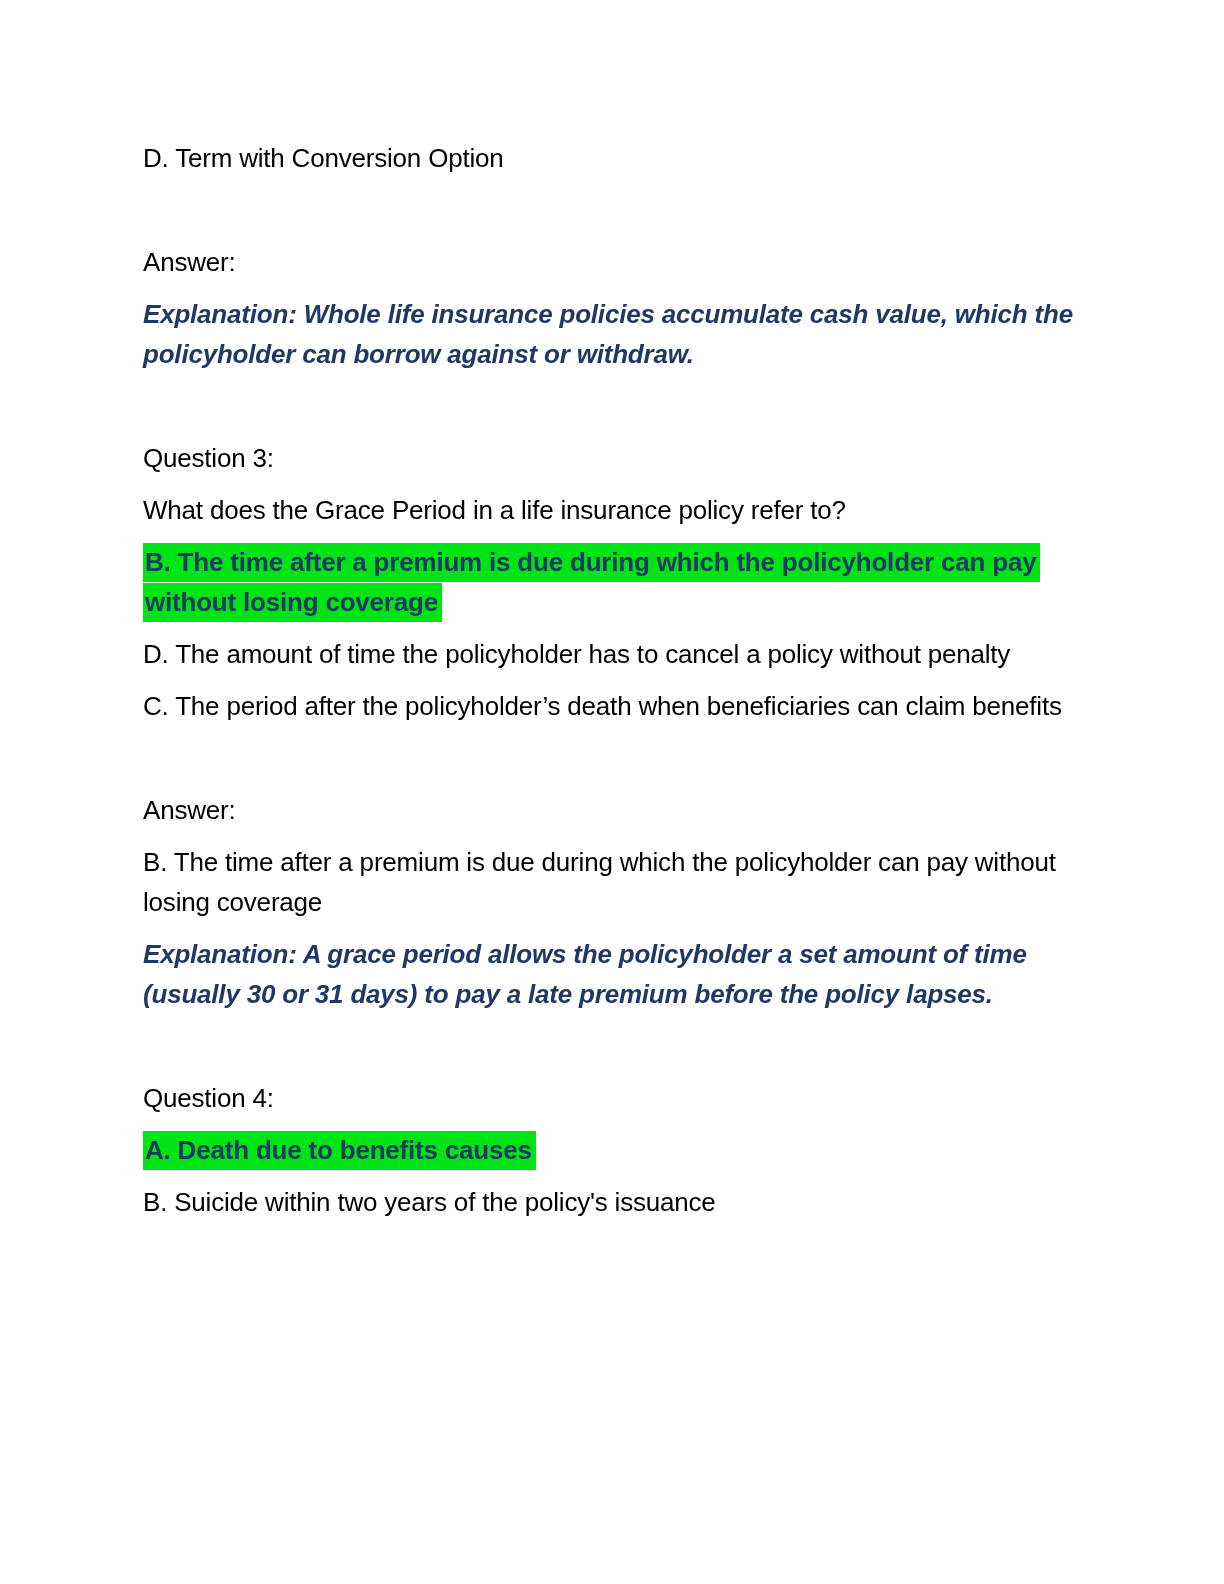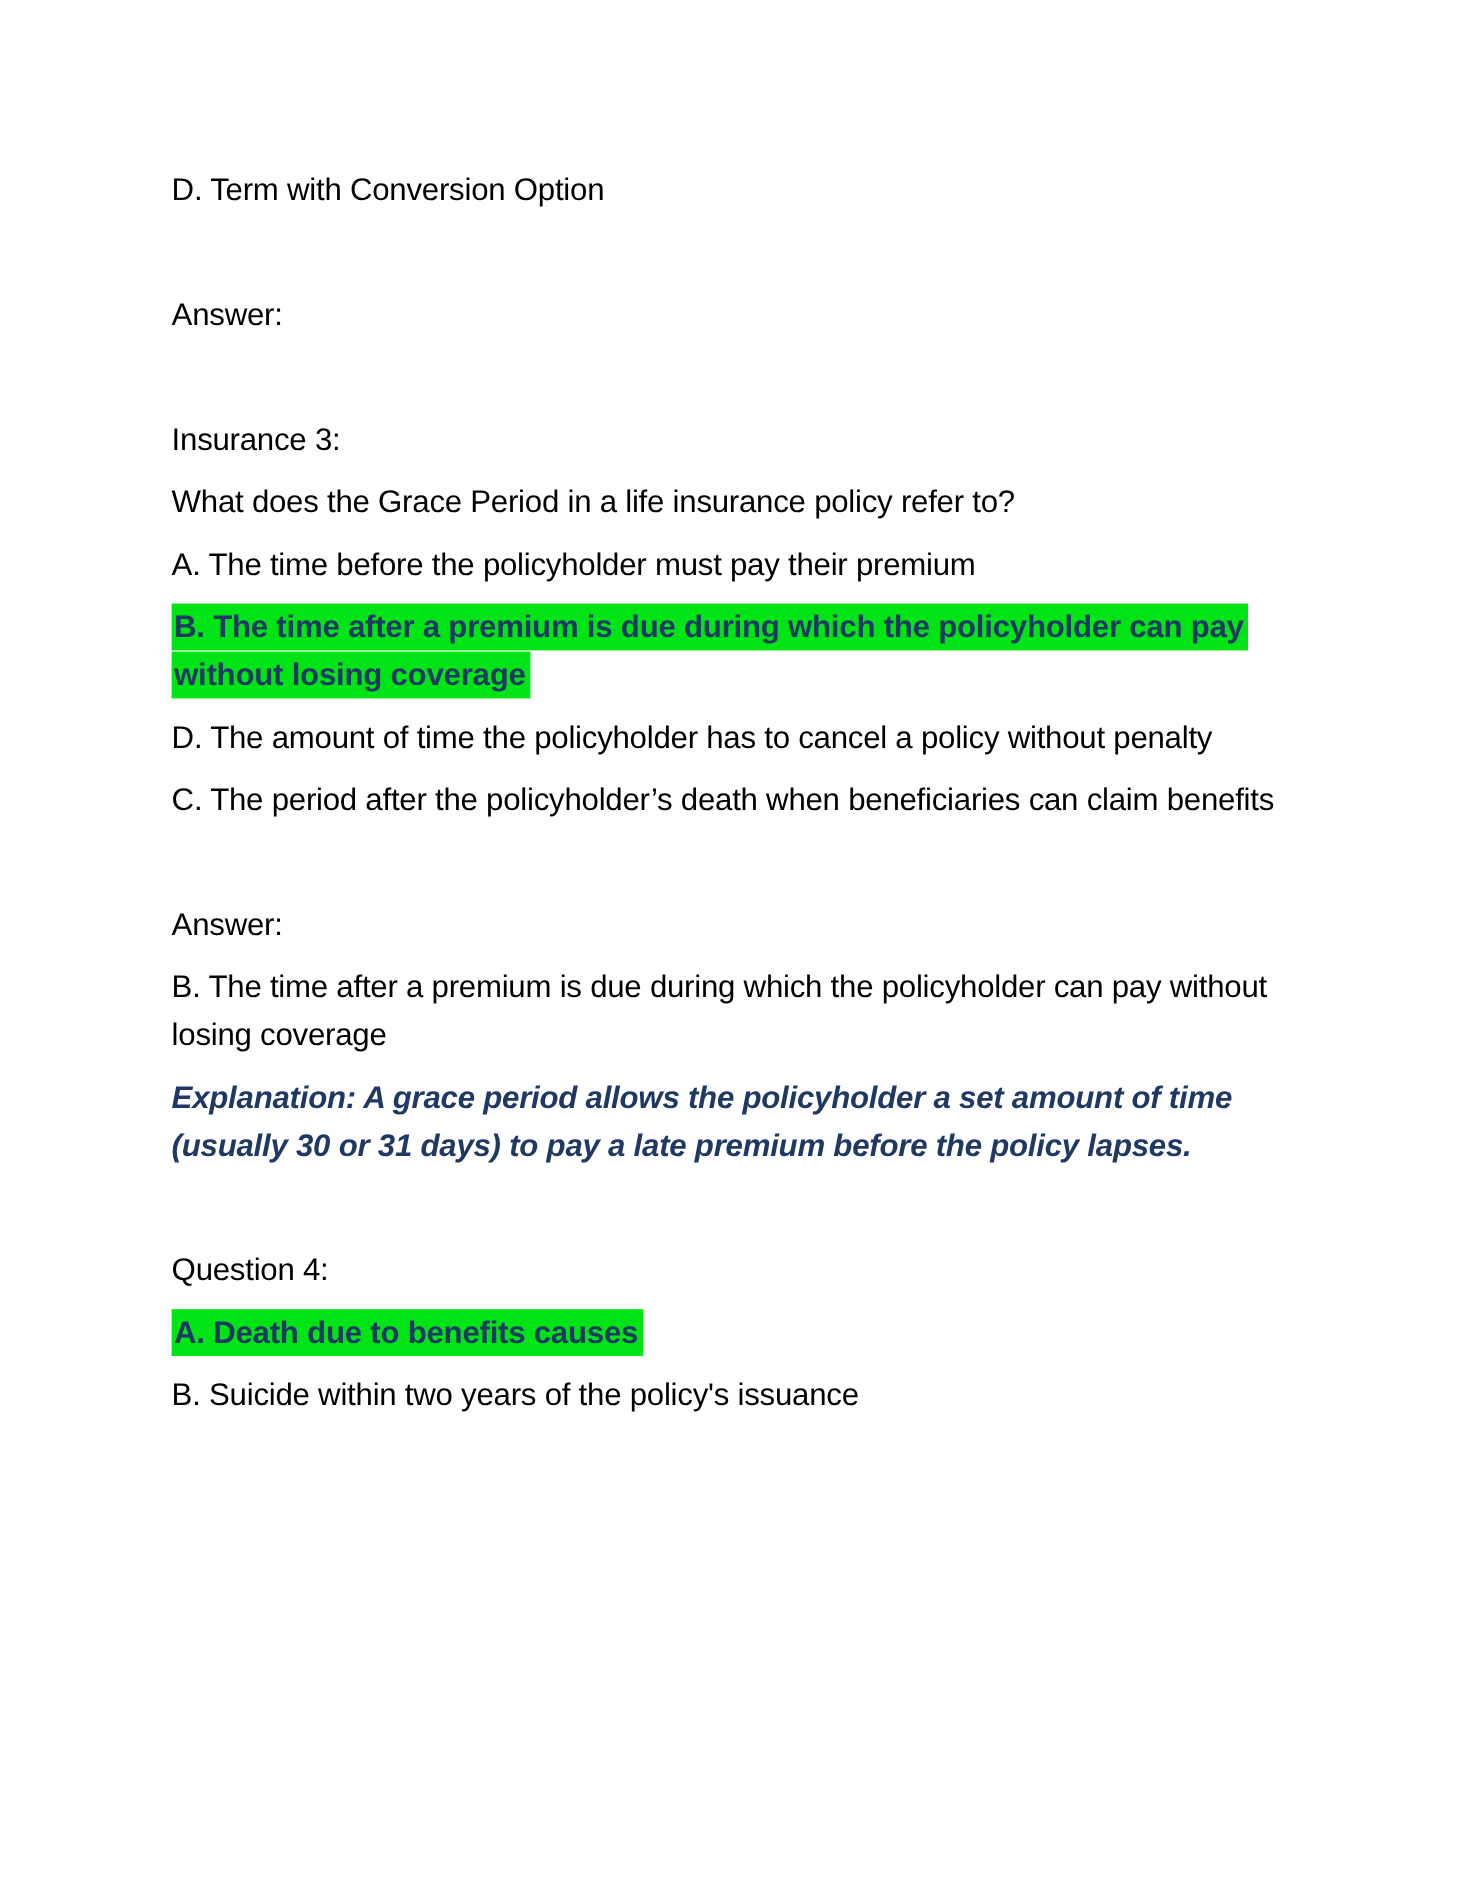--- a/index.html
+++ b/index.html
@@ -48,29 +48,30 @@
 
 <div class="page">
 
   <p class="para">D. Term with Conversion Option</p>
 
   <div class="spacer"></div>
 
   <p class="para">Answer:</p>
 
 
+  <p class="para explanation">Explanation: Whole life insurance policies accumulate cash value, which the
+policyholder can borrow against or withdraw.</p>
 
   <div class="spacer"></div>
 
 
-  <p class="para">Insurance 3:</p>
+  <p class="para">Question 3:</p>
 
   <p class="para">What does the Grace Period in a life insurance policy refer to?</p>
 
-  <p class="para">A. The time before the policyholder must pay their premium</p>
 
   <p class="para"><span class="hl">B. The time after a premium is due during which the policyholder can pay
 without losing coverage</span></p>
 
   <p class="para">D. The amount of time the policyholder has to cancel a policy without penalty</p>
 
   <p class="para">C. The period after the policyholder’s death when beneficiaries can claim benefits</p>
 
   <div class="spacer"></div>
 

